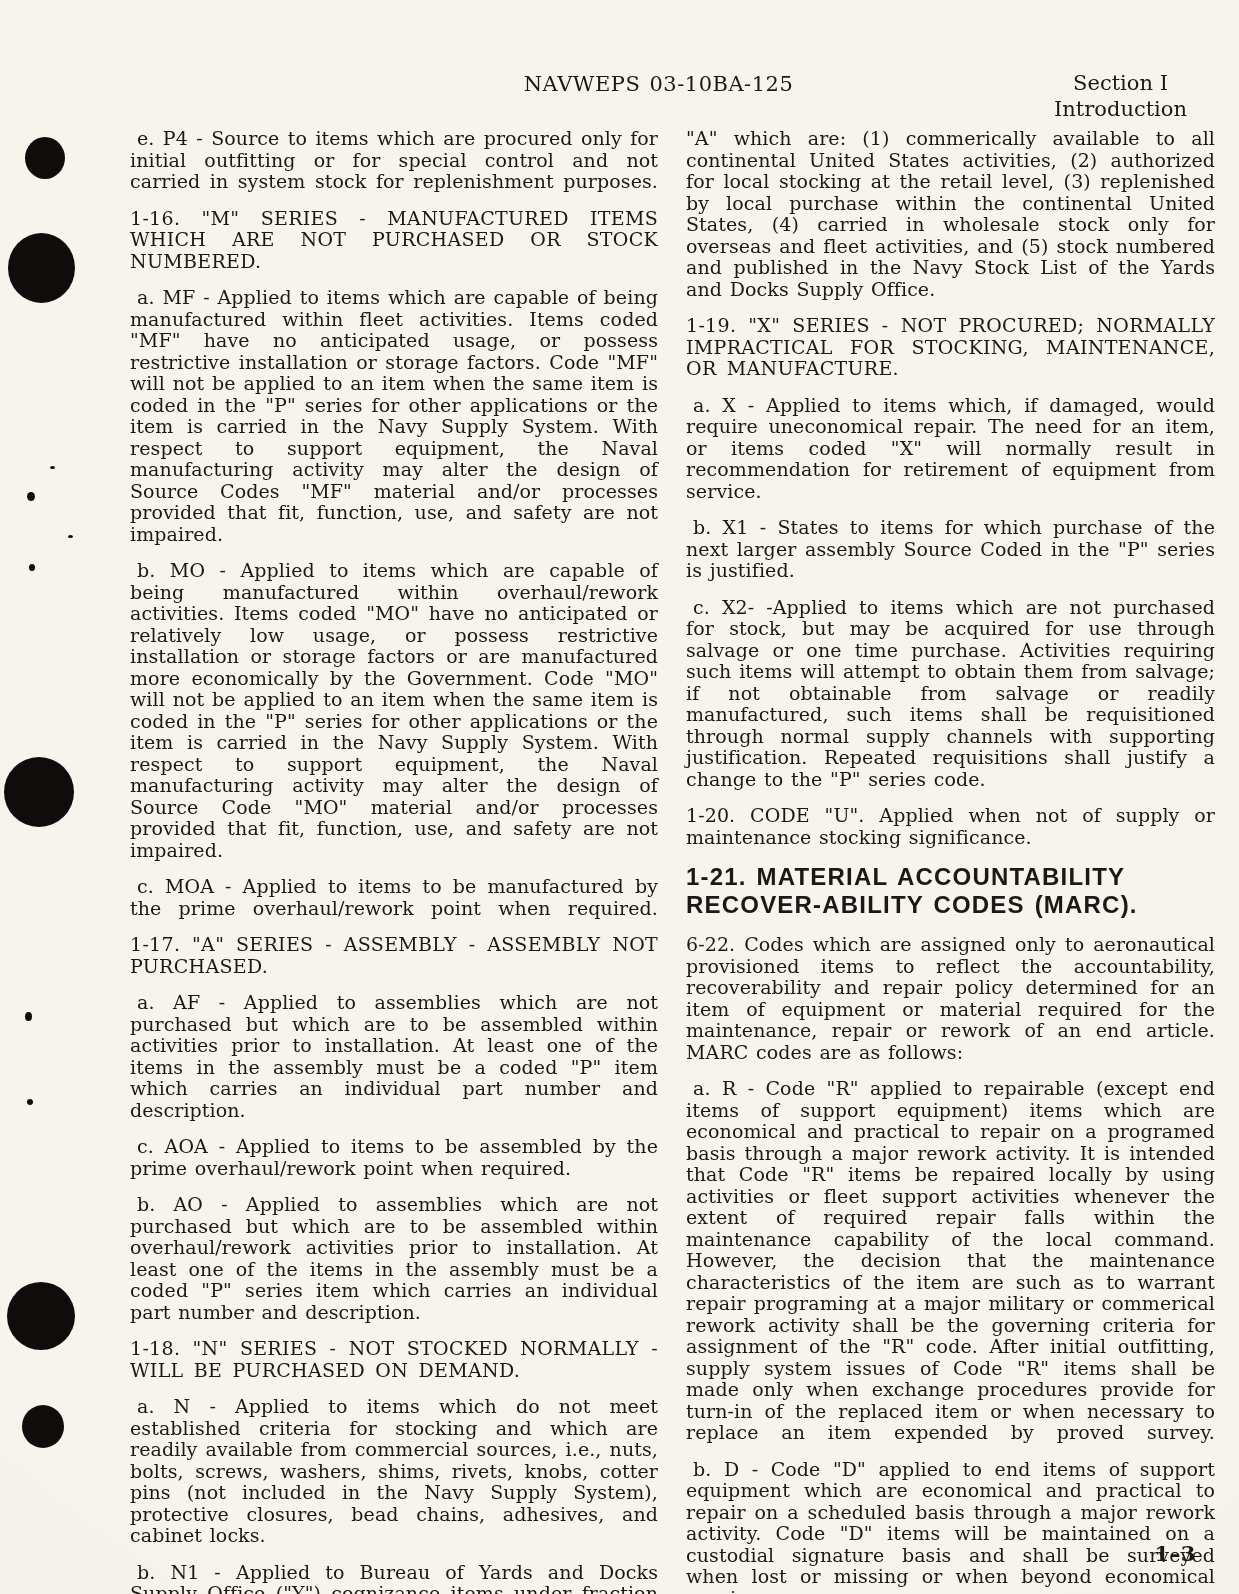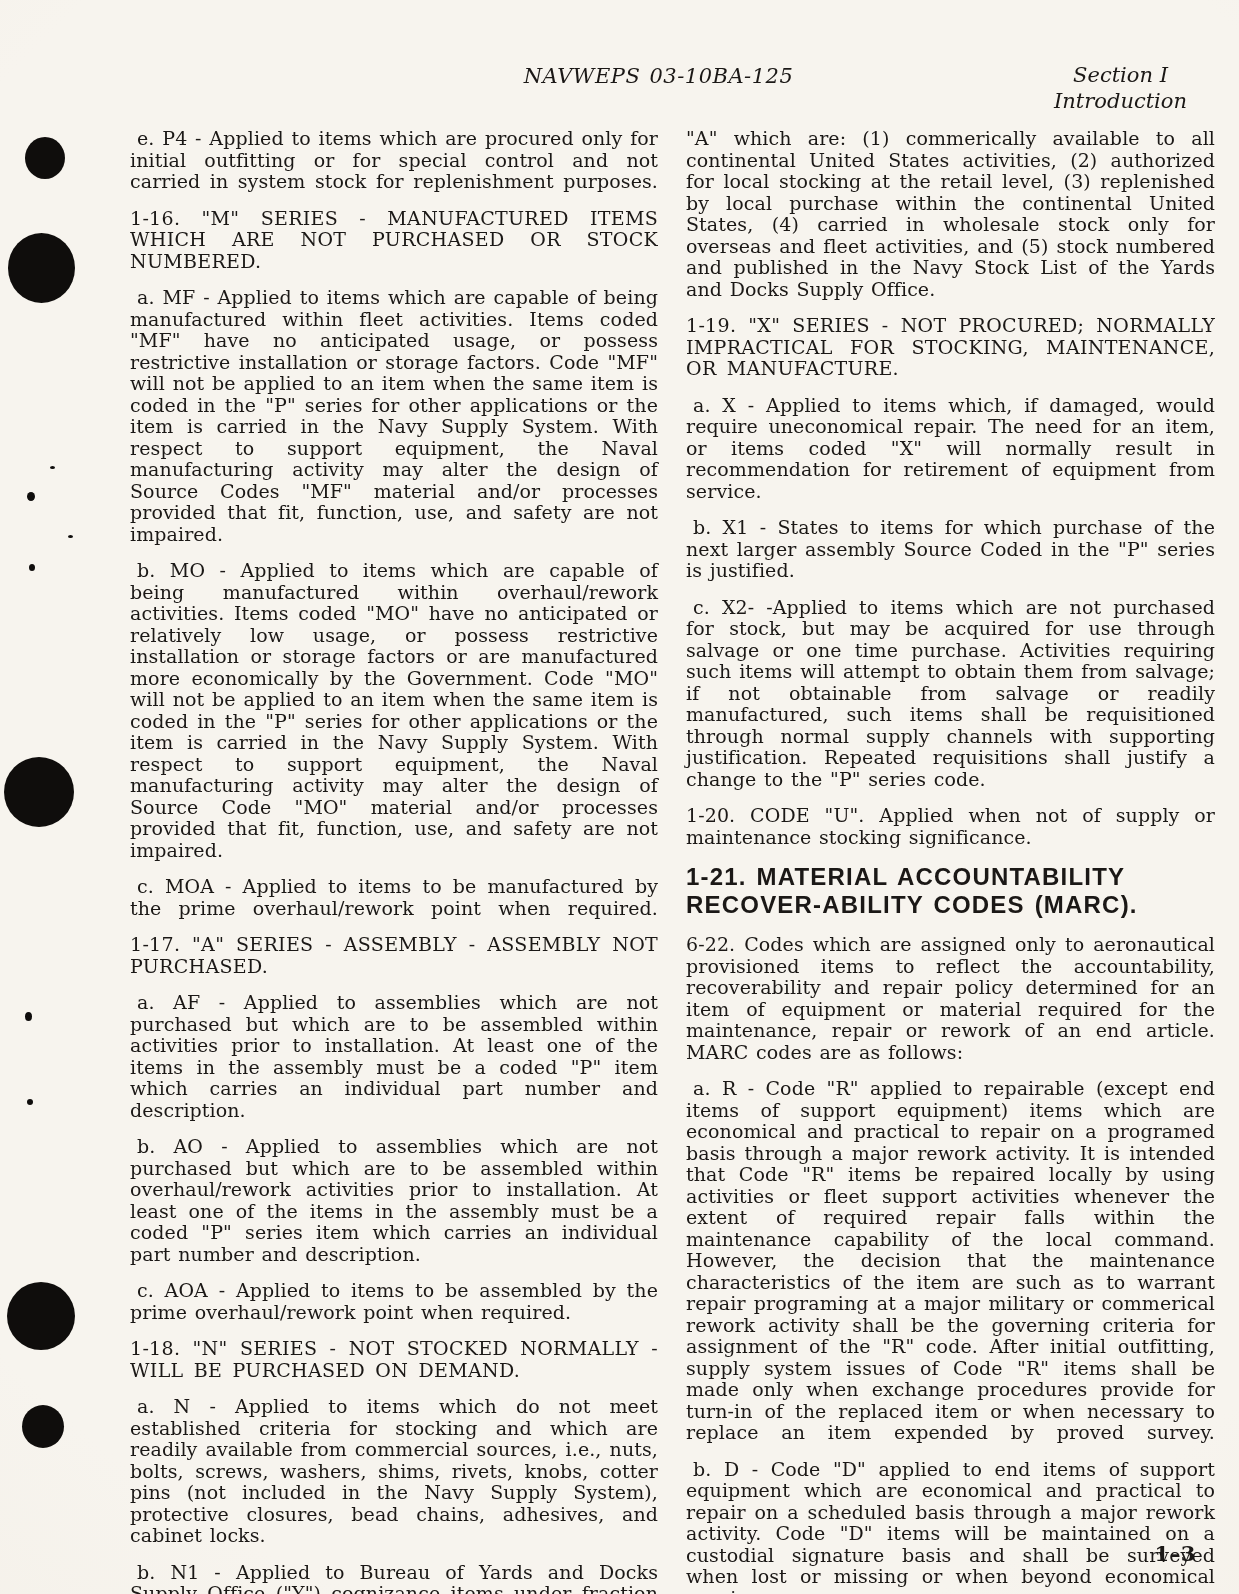--- a/index.html
+++ b/index.html
@@ -27,24 +27,23 @@
   .hole-5 { left: 22px; top: 1405px; width: 42px; height: 43px; }
   .speck-1 { left: 50px; top: 466px; width: 5px; height: 3px; }
   .speck-2 { left: 27px; top: 492px; width: 8px; height: 9px; }
   .speck-3 { left: 68px; top: 535px; width: 5px; height: 3px; }
   .speck-4 { left: 29px; top: 564px; width: 6px; height: 7px; }
   .speck-5 { left: 25px; top: 1012px; width: 7px; height: 9px; }
   .speck-6 { left: 27px; top: 1099px; width: 6px; height: 6px; }
 
   .header {
     position: absolute;
-    top: 64px; left: 130px; right: 52px;
+    top: 72px; left: 130px; right: 52px;
     height: 64px;
     font-size: 21px;
-    font-style: italic;
   }
   .doc-number {
     position: absolute; left: 0; right: 0; top: 0;
     text-align: center;
     letter-spacing: 0.5px;
     word-spacing: 2px;
   }
   .issue-block {
     position: absolute; right: 0; top: -2px;
     text-align: center;
@@ -113,29 +112,29 @@
     <div class="doc-number">NAVWEPS 03-10BA-125</div>
     <div class="issue-block">
       <div>Section I</div>
       <div>Introduction</div>
     </div>
   </div>
 
   <div class="content">
 
     <div class="col">
-      <p class="block sub stretch-last">e. P4 - Applied to items which are procured only for initial outfitting or for special control and not carried in system stock for replenishment purposes.</p>
+      <p class="block sub stretch-last">e. P4 - Source to items which are procured only for initial outfitting or for special control and not carried in system stock for replenishment purposes.</p>
       <p class="block heading stretch-last">1-16. "M" SERIES - MANUFACTURED ITEMS WHICH ARE NOT PURCHASED OR STOCK NUMBERED.</p>
       <p class="block sub">a. MF - Applied to items which are capable of being manufactured within fleet activities. Items coded "MF" have no anticipated usage, or possess restrictive installation or storage factors. Code "MF" will not be applied to an item when the same item is coded in the "P" series for other applications or the item is carried in the Navy Supply System. With respect to support equipment, the Naval manufacturing activity may alter the design of Source Codes "MF" material and/or processes provided that fit, function, use, and safety are not impaired.</p>
       <p class="block sub">b. MO - Applied to items which are capable of being manufactured within overhaul/rework activities. Items coded "MO" have no anticipated or relatively low usage, or possess restrictive installation or storage factors or are manufactured more economically by the Government. Code "MO" will not be applied to an item when the same item is coded in the "P" series for other applications or the item is carried in the Navy Supply System. With respect to support equipment, the Naval manufacturing activity may alter the design of Source Code "MO" material and/or processes provided that fit, function, use, and safety are not impaired.</p>
       <p class="block sub stretch-last">c. MOA - Applied to items to be manufactured by the prime overhaul/rework point when required.</p>
       <p class="block heading">1-17. "A" SERIES - ASSEMBLY - ASSEMBLY NOT PURCHASED.</p>
       <p class="block sub">a. AF - Applied to assemblies which are not purchased but which are to be assembled within activities prior to installation. At least one of the items in the assembly must be a coded "P" item which carries an individual part number and description.</p>
+      <p class="block sub">c. AOA - Applied to items to be assembled by the prime overhaul/rework point when required.</p>
       <p class="block sub">b. AO - Applied to assemblies which are not purchased but which are to be assembled within overhaul/rework activities prior to installation. At least one of the items in the assembly must be a coded "P" series item which carries an individual part number and description.</p>
-      <p class="block sub">c. AOA - Applied to items to be assembled by the prime overhaul/rework point when required.</p>
       <p class="block heading">1-18. "N" SERIES - NOT STOCKED NORMALLY - WILL BE PURCHASED ON DEMAND.</p>
       <p class="block sub">a. N - Applied to items which do not meet established criteria for stocking and which are readily available from commercial sources, i.e., nuts, bolts, screws, washers, shims, rivets, knobs, cotter pins (not included in the Navy Supply System), protective closures, bead chains, adhesives, and cabinet locks.</p>
       <p class="block sub">b. N1 - Applied to Bureau of Yards and Docks Supply Office ("Y") cognizance items under fraction code</p>
     </div>
 
     <div class="col col-right">
       <p class="block">"A" which are: (1) commerically available to all continental United States activities, (2) authorized for local stocking at the retail level, (3) replenished by local purchase within the continental United States, (4) carried in wholesale stock only for overseas and fleet activities, and (5) stock numbered and published in the Navy Stock List of the Yards and Docks Supply Office.</p>
       <p class="block heading">1-19. "X" SERIES - NOT PROCURED; NORMALLY IMPRACTICAL FOR STOCKING, MAINTENANCE, OR MANUFACTURE.</p>
       <p class="block sub">a. X - Applied to items which, if damaged, would require uneconomical repair. The need for an item, or items coded "X" will normally result in recommendation for retirement of equipment from service.</p>
       <p class="block sub">b. X1 - States to items for which purchase of the next larger assembly Source Coded in the "P" series is justified.</p>

